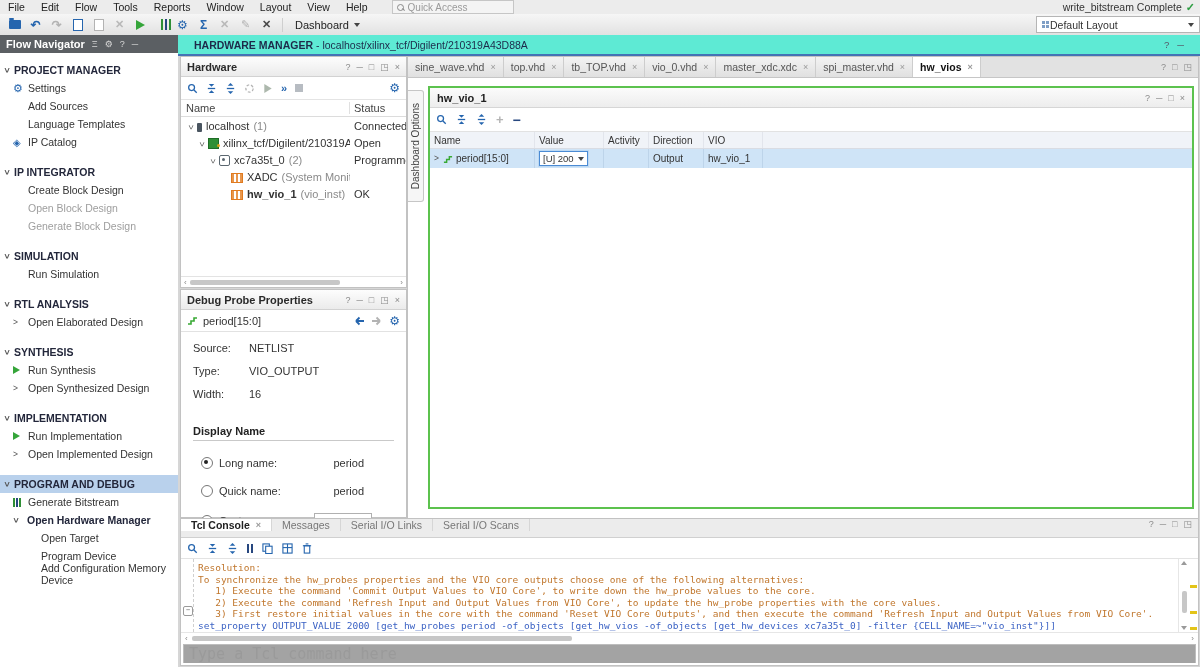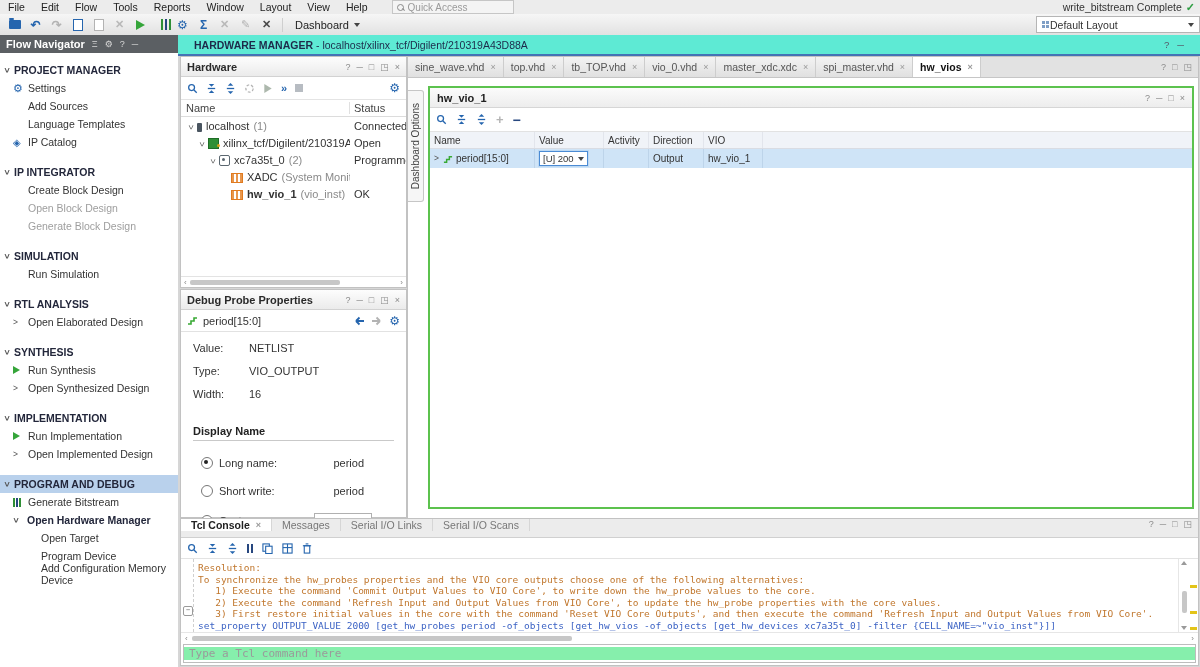--- a/index.html
+++ b/index.html
@@ -133,21 +133,21 @@
   .con-lines{position:absolute;left:17px;top:3px;right:16px}
   .cline{white-space:pre;line-height:11.5px;color:#c0762c}
   .cline.cmd{color:#3b62c4}
   .vsb{position:absolute;right:9px;top:0;bottom:0;width:10px;border-left:1px solid #e6e6e6;display:flex;flex-direction:column;align-items:center;padding:2px 0}
   .tri-up{width:0;height:0;border-left:3px solid transparent;border-right:3px solid transparent;border-bottom:4px solid #9a9a9a}
   .tri-dn{width:0;height:0;border-left:3px solid transparent;border-right:3px solid transparent;border-top:4px solid #9a9a9a;margin-top:auto}
   .vthumb{width:5px;height:22px;background:#c7c7c7;border-radius:2px;margin-top:26px}
   .ytick{position:absolute;right:1px;width:7px;height:3px;background:#e3c418}
   .hsb{height:10px;border-top:1px solid #e6e6e6;display:flex;align-items:center;padding:0 4px;gap:4px;color:#888;font-size:8px;flex:none}
   .con-input{height:17px;margin:1px 2px 2px;border:1px solid #bdbdbd;display:flex;align-items:center;flex:none}
-  .con-input input{flex:1;border:none;outline:none;font-family:"DejaVu Sans Mono","Liberation Mono",monospace;font-size:11px;color:#333;padding:0 5px;background:#86efac}
+  .con-input input{flex:1;border:none;outline:none;font-family:"DejaVu Sans Mono","Liberation Mono",monospace;font-size:15px;color:#333;padding:0 5px;background:#a3a3a3}
   .con-input input::placeholder{color:#9a9a9a}
 </style>
 </head>
 <body>
 
 <div id="menubar">
   <span class="menu-item">File</span>
   <span class="menu-item">Edit</span>
   <span class="menu-item">Flow</span>
   <span class="menu-item">Tools</span>
@@ -470,40 +470,40 @@
             <path d="M11 5 H3 M3 5 L6.5 1.5 M3 5 L6.5 8.5" stroke="#2565ae" stroke-width="1.8" fill="none"></path>
           </svg>
         <svg class="ti" width="12" height="10" viewBox="0 0 12 10">
             <path d="M1 5 H9 M9 5 L5.5 1.5 M9 5 L5.5 8.5" stroke="#b3b3b3" stroke-width="1.8" fill="none"></path>
           </svg>
         <span class="g-gear">⚙</span>
       </span>
     </div>
     <div class="prop-fields">
       <div class="prop-field">
-        <span class="prop-label">Value:</span>
+        <span class="prop-label">Source:</span>
         <span>NETLIST</span>
       </div>
       <div class="prop-field">
         <span class="prop-label">Type:</span>
         <span>VIO_OUTPUT</span>
       </div>
       <div class="prop-field">
         <span class="prop-label">Width:</span>
         <span>16</span>
       </div>
       <div class="dn-heading">Display Name</div>
       <div class="dn-opt">
         <span class="radio checked"></span>
         <span>Long name:</span>
         <span class="dn-val">period</span>
       </div>
       <div class="dn-opt">
         <span class="radio"></span>
-        <span>Short write:</span>
+        <span>Quick name:</span>
         <span class="dn-val">period</span>
       </div>
       <div class="dn-opt">
         <span class="radio"></span>
         <span>Custom name:</span>
         <span class="dn-input"></span>
       </div>
     </div>
     <div class="props-tabs">
       <span class="ptab">General</span>

